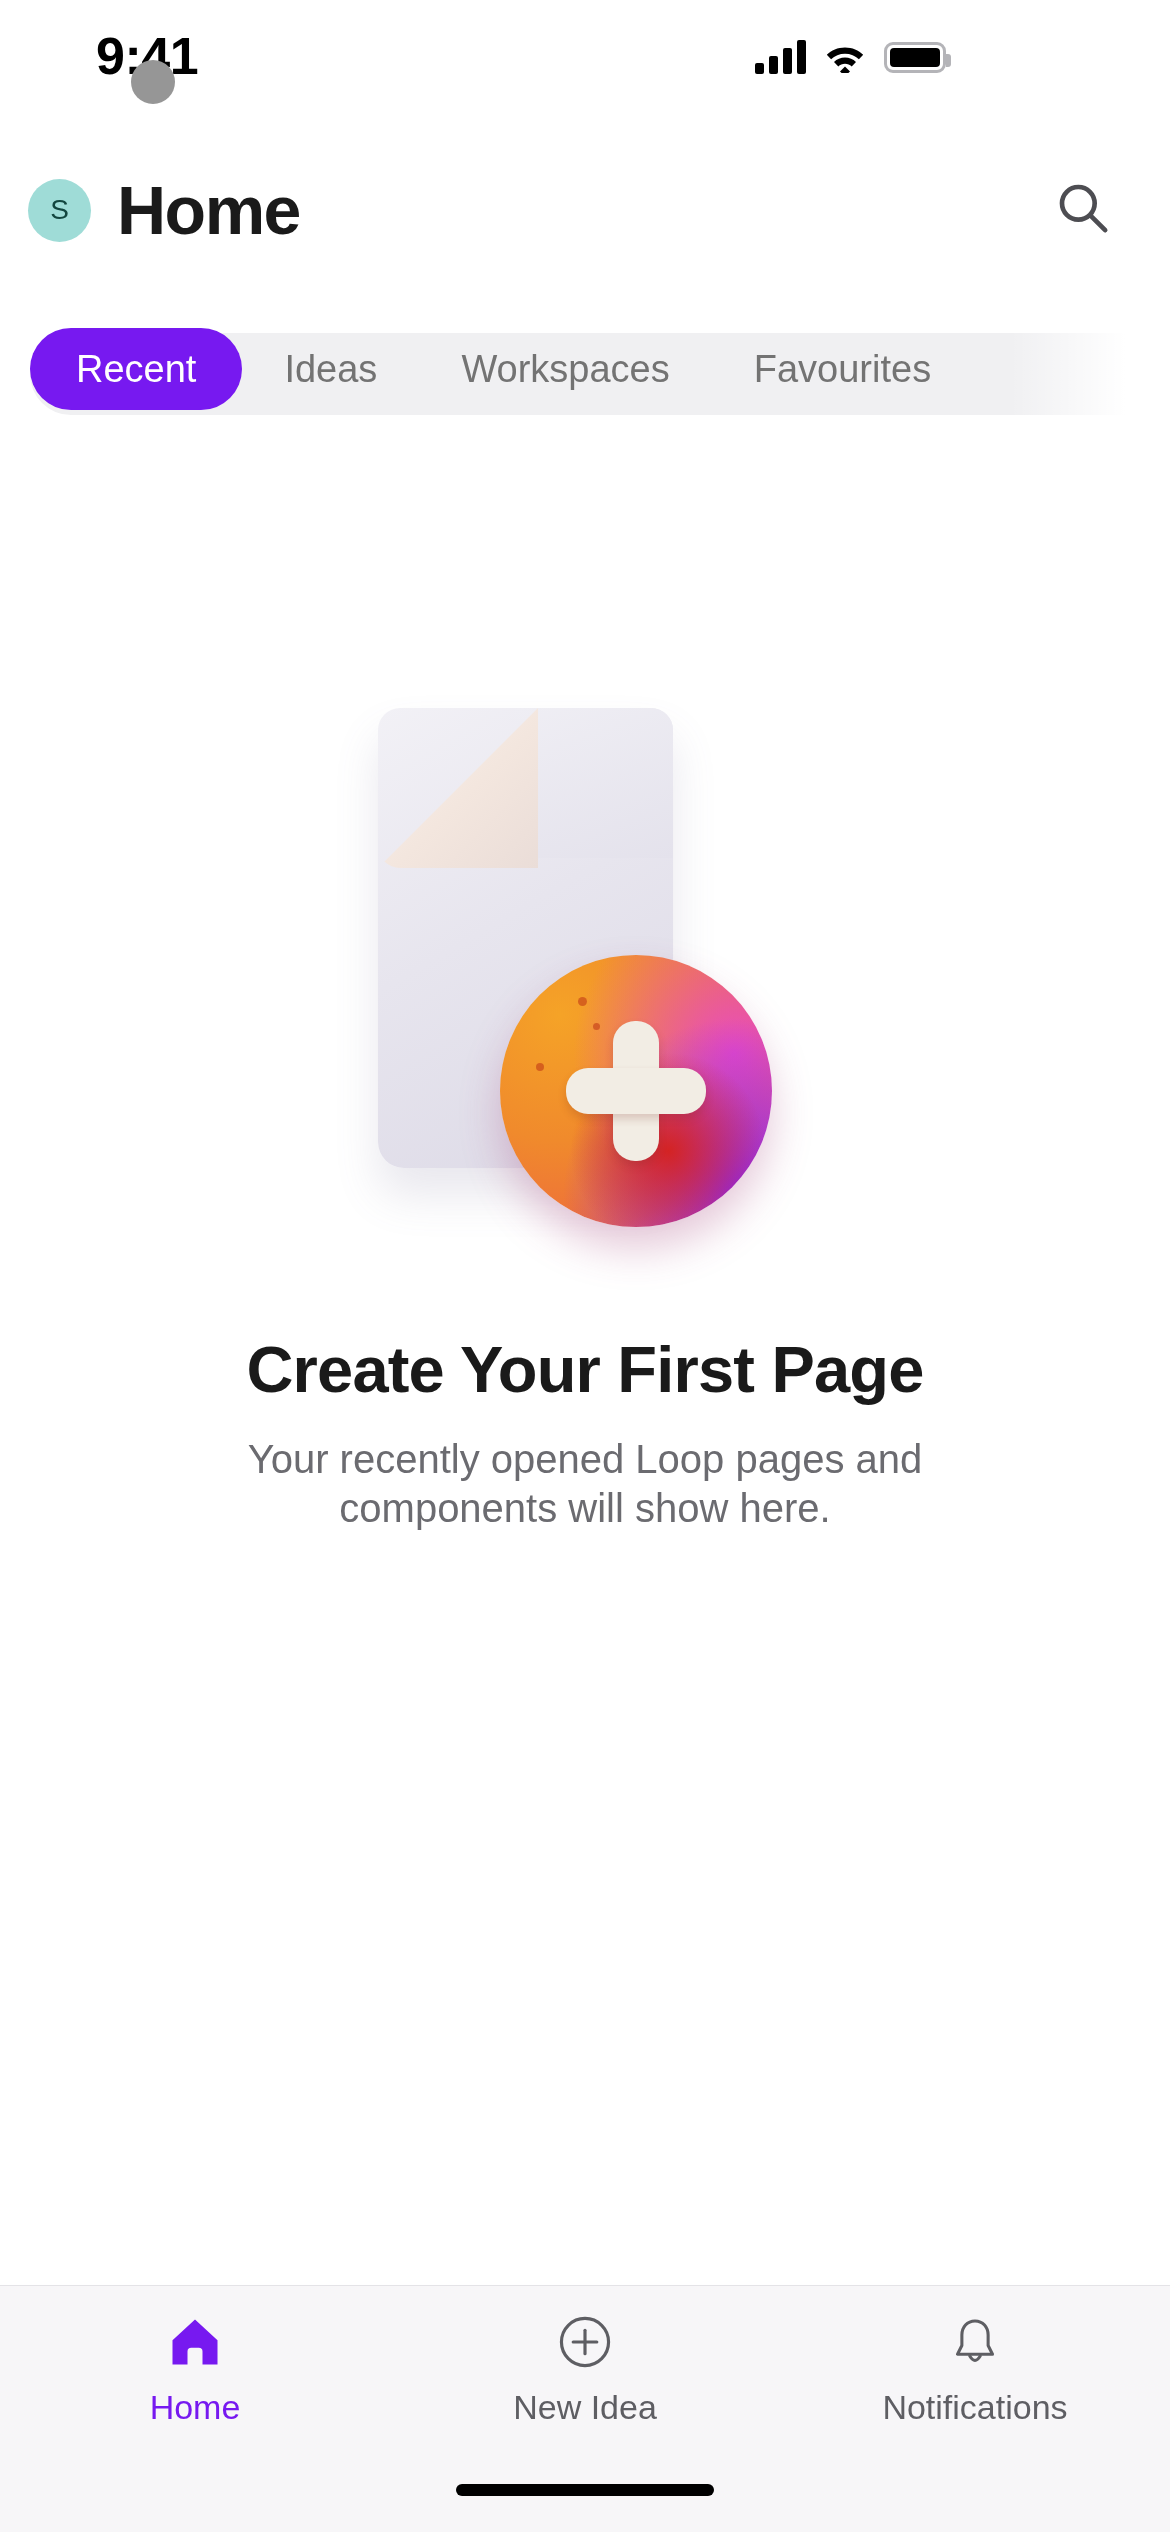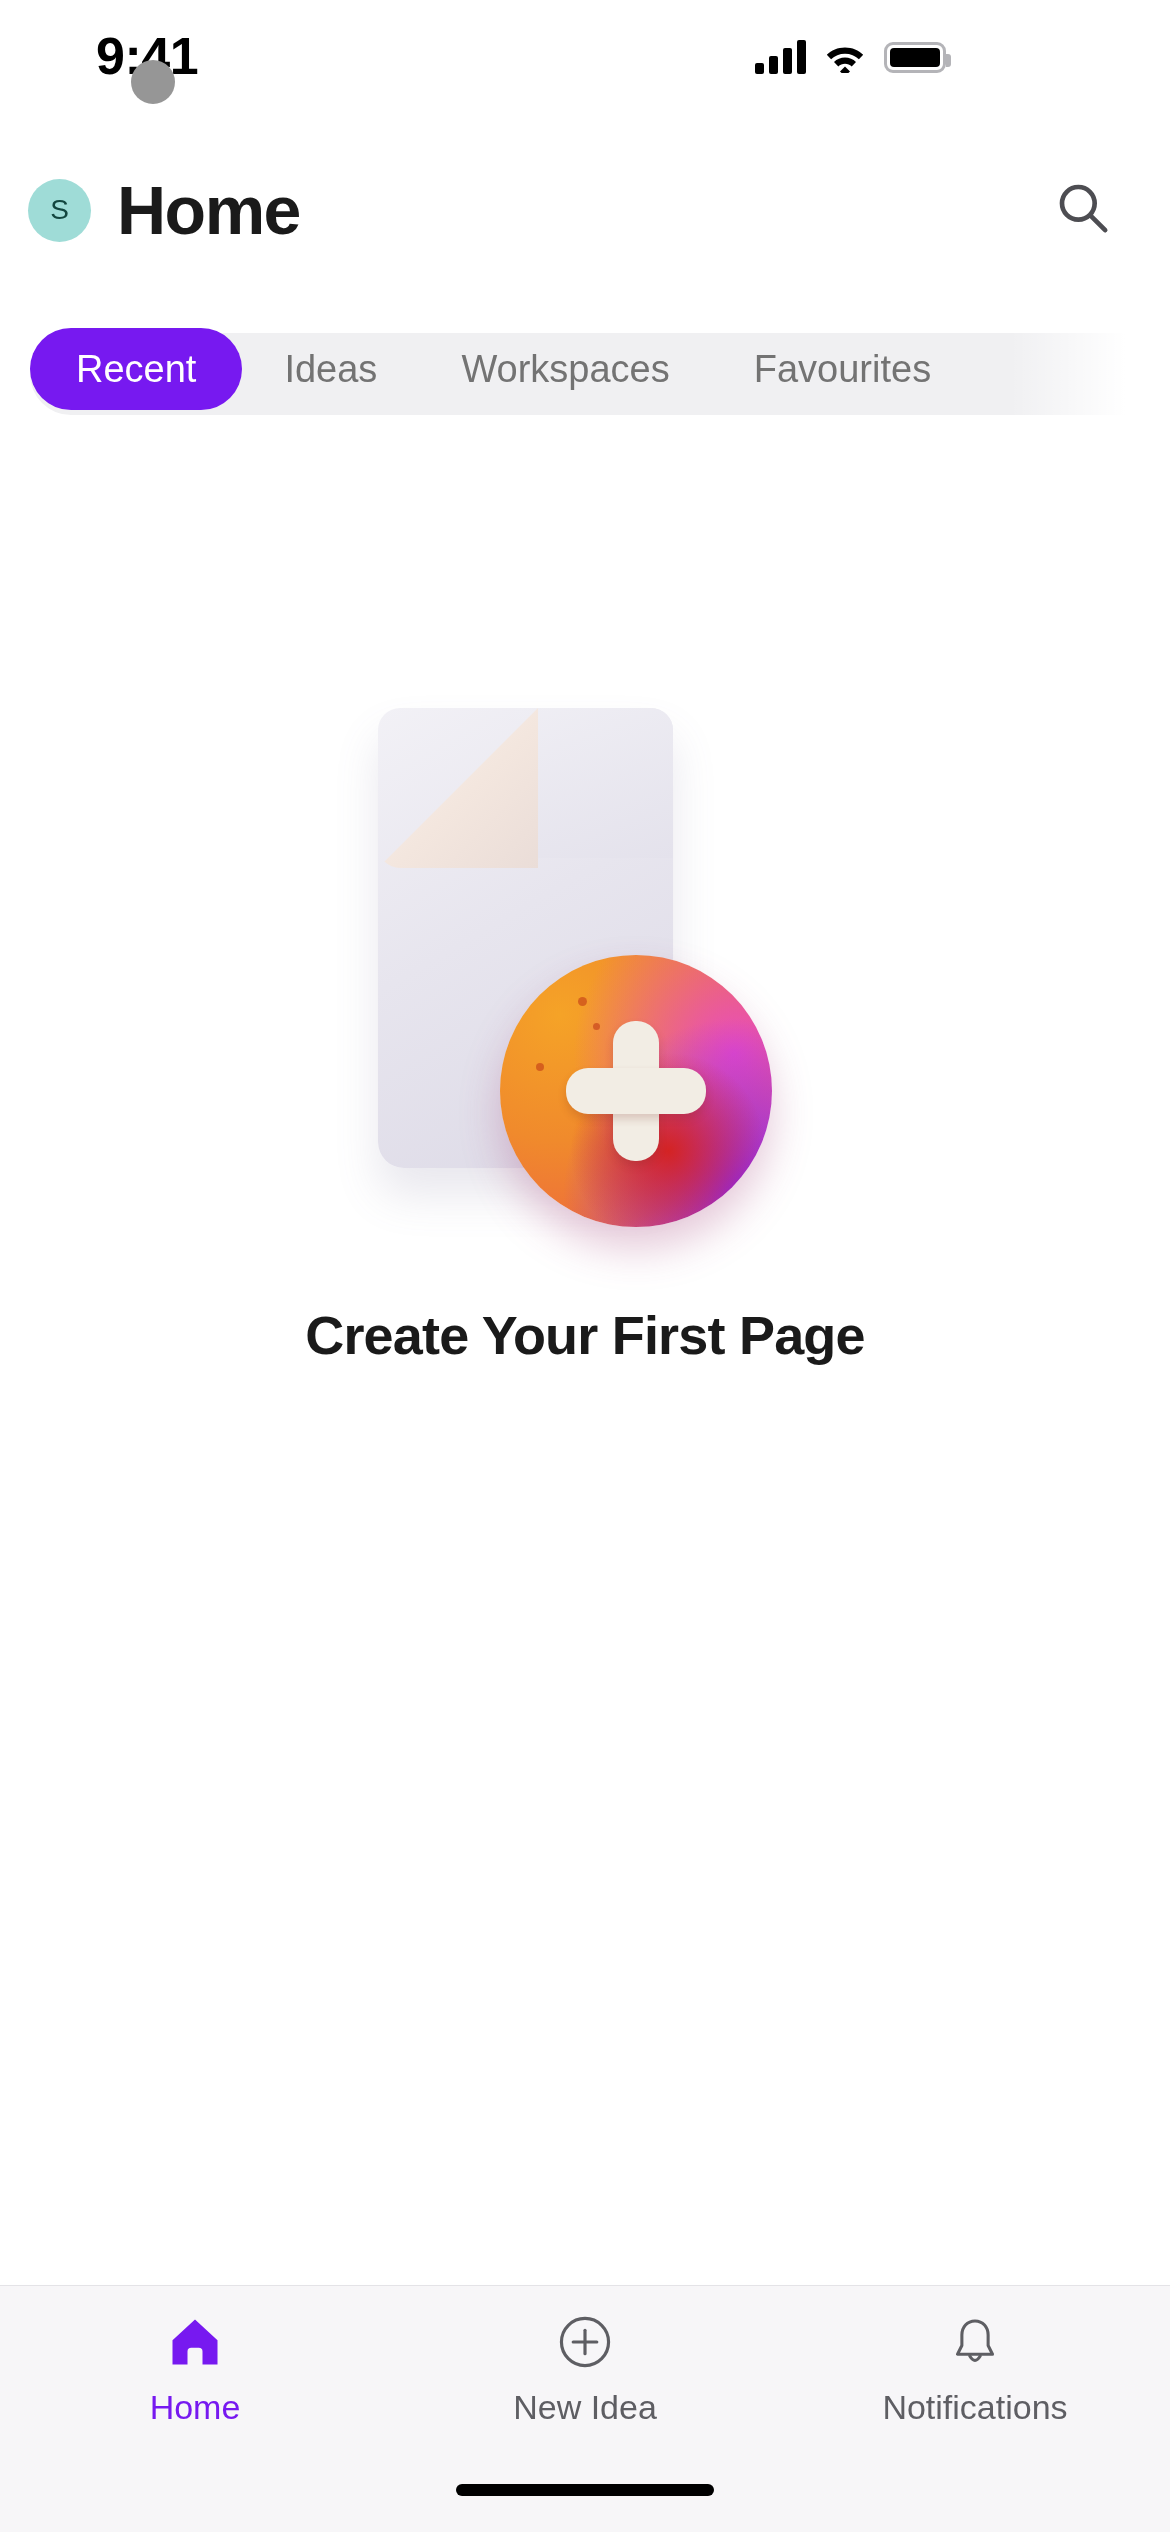--- a/index.html
+++ b/index.html
@@ -135,22 +135,22 @@
   .sp3{ left:36px; top:108px; width:8px; height:8px; }
   .plus{ position:absolute; left:50%; top:50%; transform:translate(-50%,-50%); }
   .plus b{
     position:absolute; display:block; background:#F2EDE4; border-radius:22px;
     box-shadow:0 5px 9px rgba(120,40,30,0.20);
   }
   .plus b.v{ width:46px; height:140px; left:-23px; top:-70px; }
   .plus b.h{ width:140px; height:46px; left:-70px; top:-23px; }
 
   .empty-title{
-    font-size:54px; font-weight:700; color:#1A1A1A;
-    letter-spacing:-0.8px; margin-top:74px;
+    font-size:65px; font-weight:700; color:#1A1A1A;
+    letter-spacing:-0.8px; margin-top:102px;
   }
   .empty-sub{
     font-size:40px; color:#6B6B70; line-height:1.22;
     text-align:center; margin-top:28px; width:720px;
   }
 
   
   .tabbar{
     position:absolute; left:0; bottom:0; width:1170px; height:247px;
     background:#F7F6F8; border-top:1px solid #E4E3E7;
@@ -229,20 +229,21 @@
       <span class="speck sp2"></span>
       <span class="speck sp3"></span>
       <span class="plus">
         <b class="v"></b>
           <b class="h"></b>
       </span>
     </div>
   </div>
 
   <div class="empty-title">Create Your First Page</div>
+  <div class="empty-sub">Your recently opened Loop pages and components will show here.</div>
 </div>
 
 <div class="tabbar">
 
   <div class="navitem active">
     <span class="navicon">
       <svg viewBox="0 0 64 64" width="60" height="60">
         <path d="M32 8 L56 30 L56 56 L40 56 L40 42 Q40 38 36 38 L28 38 Q24 38 24 42 L24 56 L8 56 L8 30 Z" fill="#7719F0"></path>
       </svg>
     </span>

